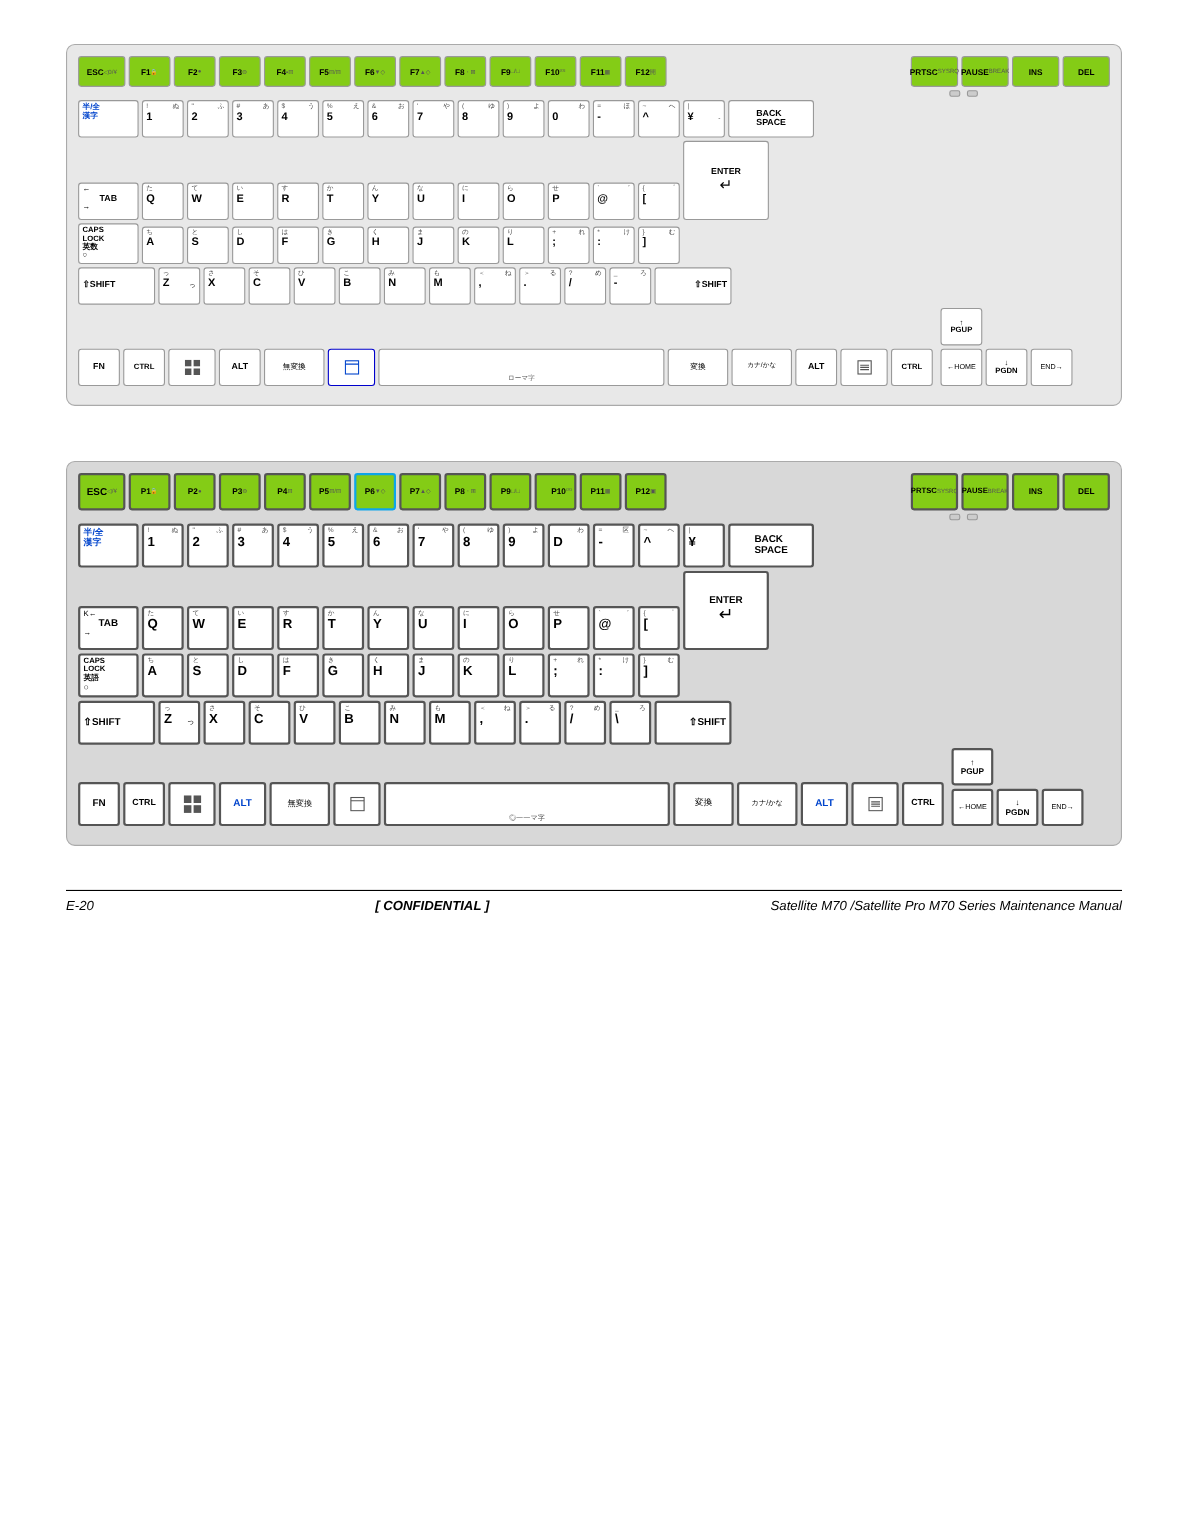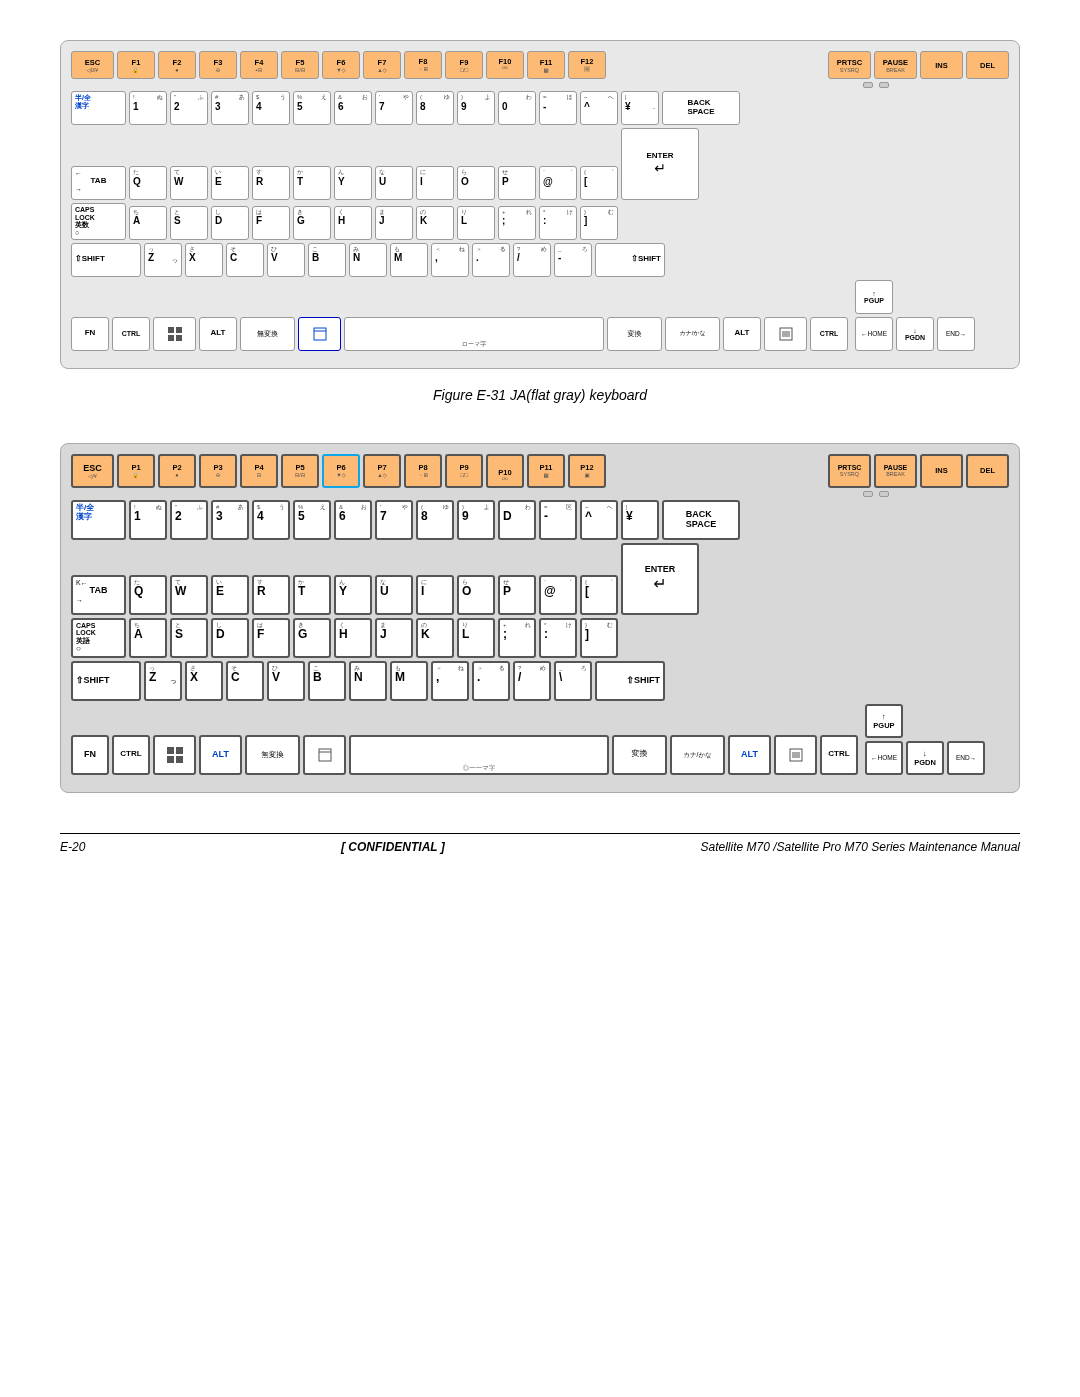--- a/index.html
+++ b/index.html
@@ -71,27 +71,27 @@
     .w-bs { width: 78px; min-width: 78px; }
     .w-enter { width: 78px; min-width: 78px; height: 74px; }
 
     .key.enter-key {
       height: 72px;
       justify-content: flex-start;
     }
 
     
     .fn-key {
-      background: #fdba74;
+      background: #84cc16;
       border: 1px solid #999;
       border-radius: 3px;
       font-size: 7px;
       min-height: 28px;
       display: flex;
-      flex-direction: column;
+      flex-direction: row;
       justify-content: center;
       align-items: center;
       padding: 2px 2px;
       color: #000;
     }
 
     .fn-key .fn-main {
       font-size: 7.5px;
       font-weight: bold;
     }
@@ -893,21 +893,20 @@
         </div>
         <div style="display:flex;gap:3px;">
           <div class="nav-key" style="font-size:6.5px;">←HOME</div>
           <div class="nav-key" style="font-size:7px;font-weight:bold;">↓<br>PGDN</div>
           <div class="nav-key" style="font-size:6.5px;">END→</div>
         </div>
       </div>
     </div>
   </div>
 
-  <div class="keyboard-figure-caption">Figure E-31 JA(flat gray) keyboard</div>
 </div>
 
 <div class="section-gap">
 
   <div class="keyboard-container" style="background:#d8d8d8;">
     
     <div class="kb-row">
       <div class="fn-key fn-key-big w1-2" style="border:2px solid #555;">
           <span class="fn-main" style="font-weight:900;font-size:9px;">ESC</span>
           <span class="fn-sub">◁/¥</span>

